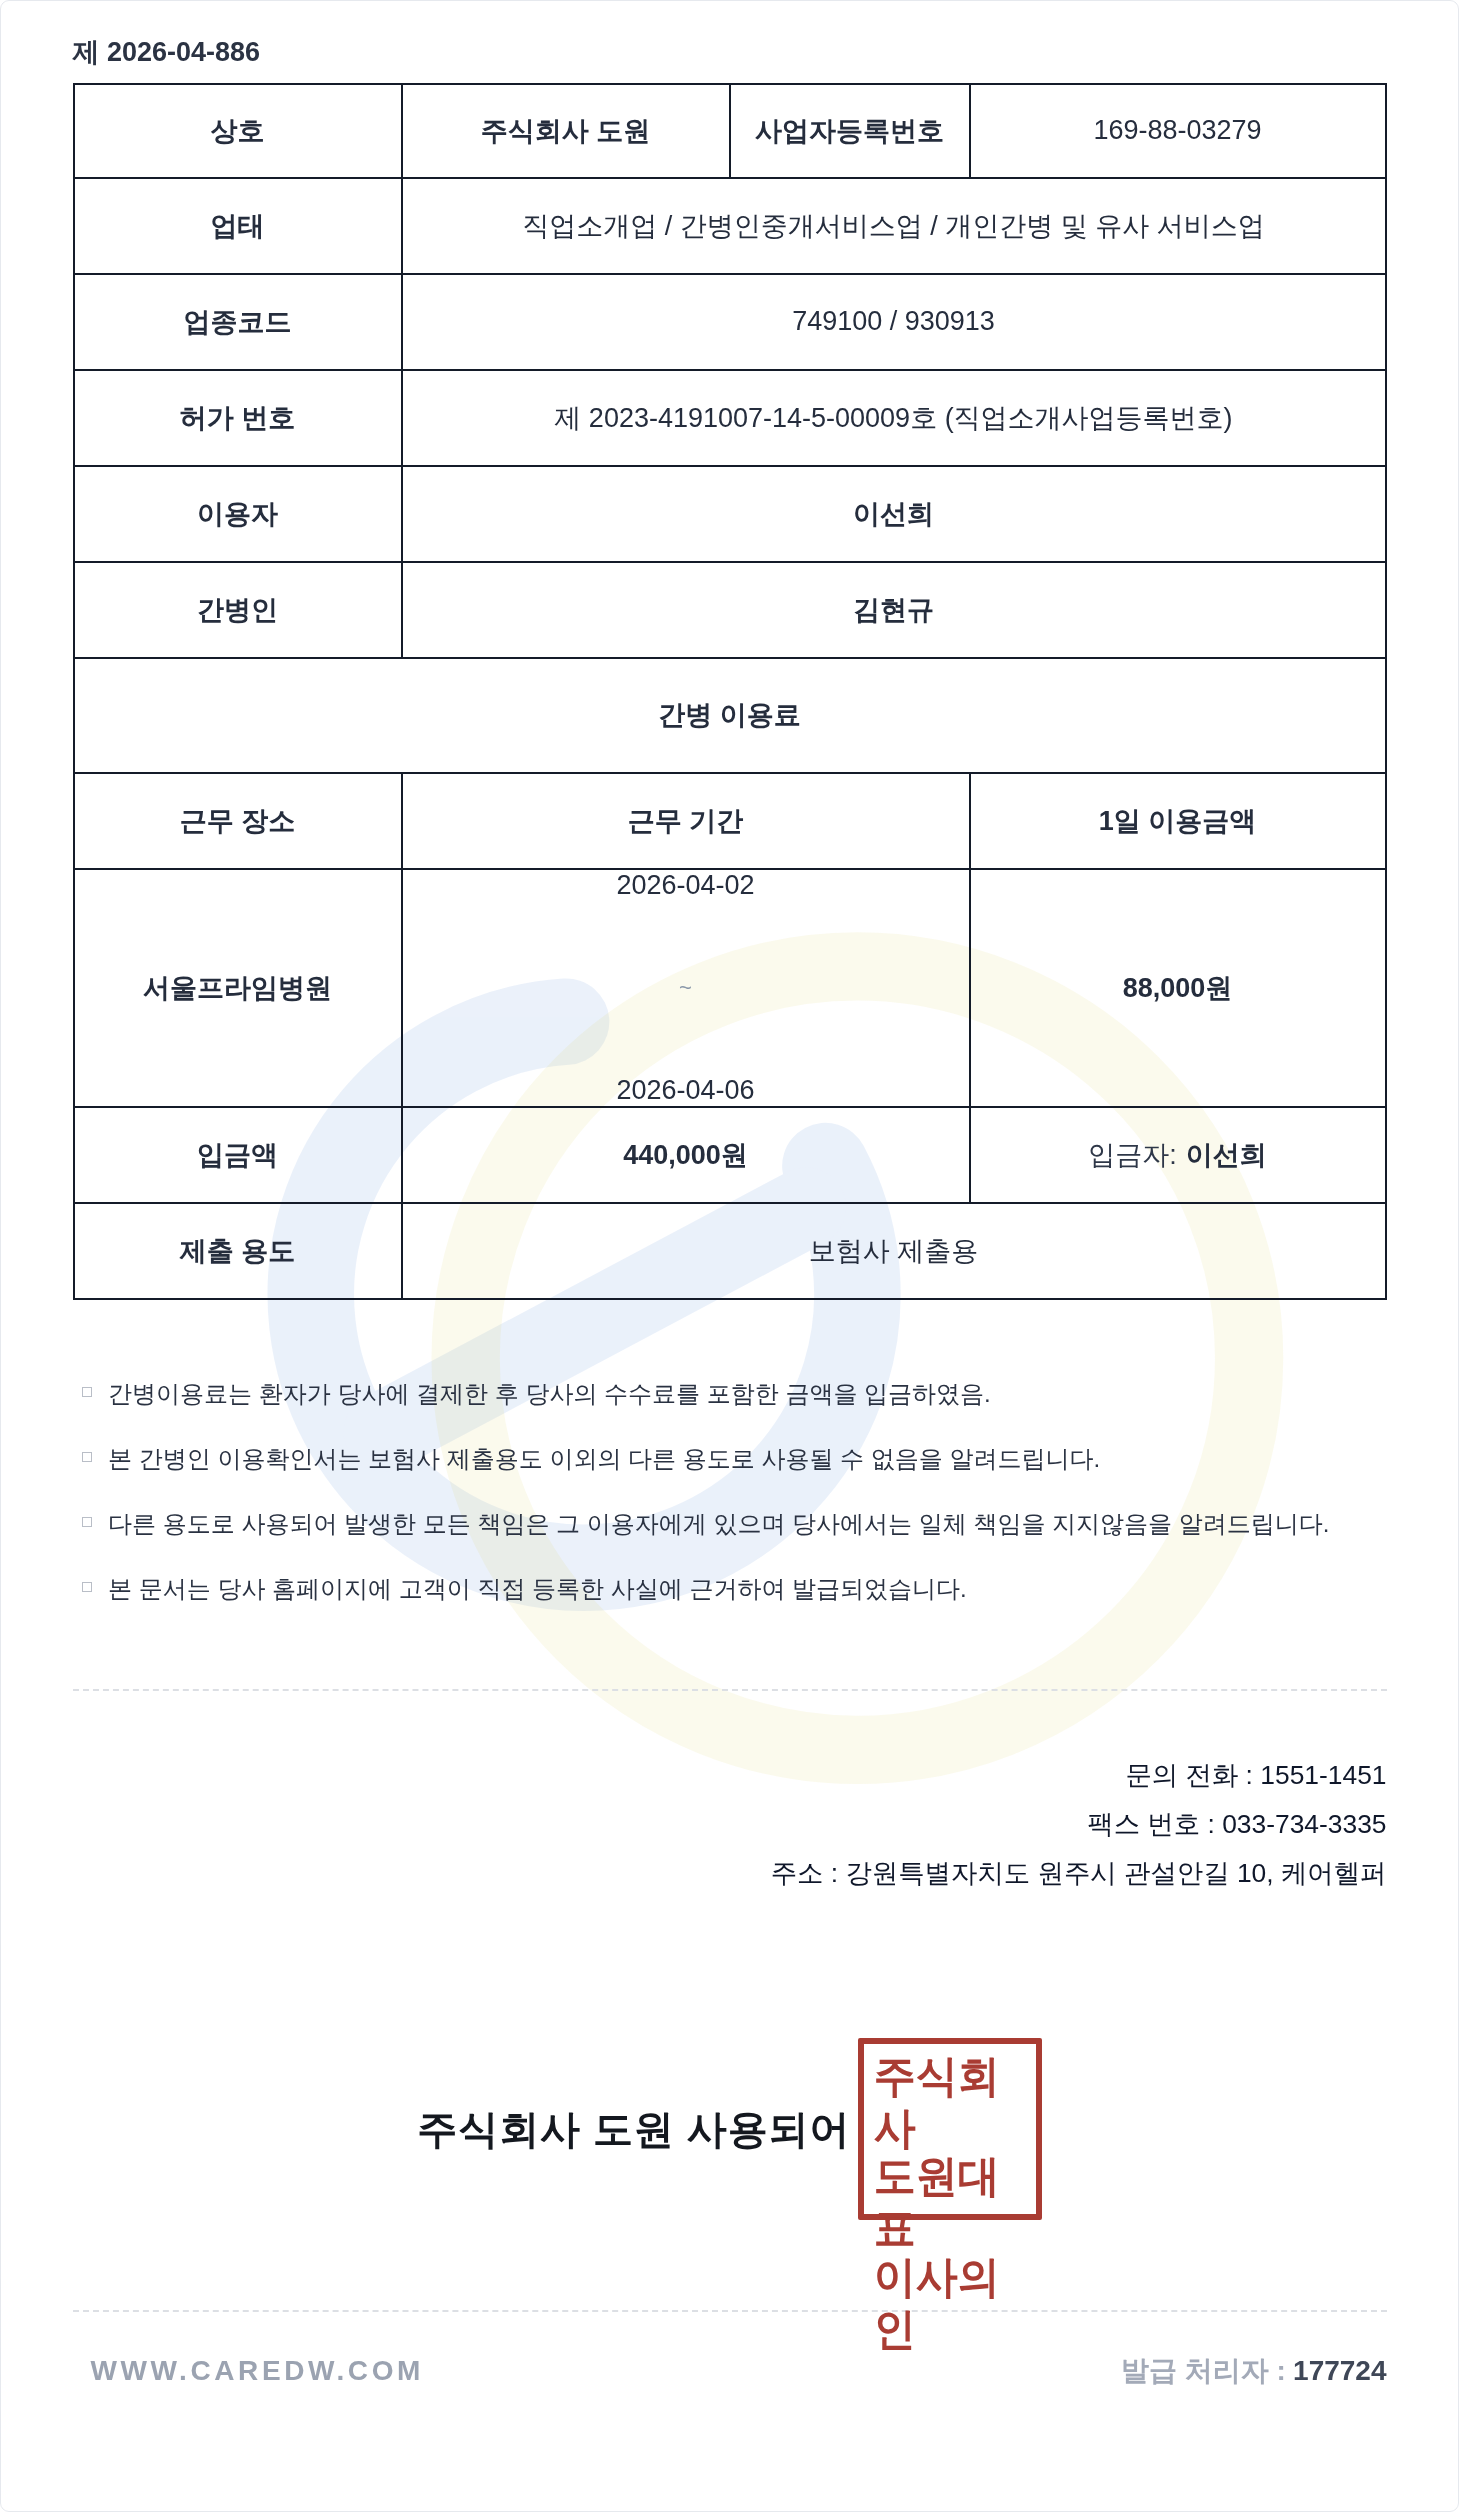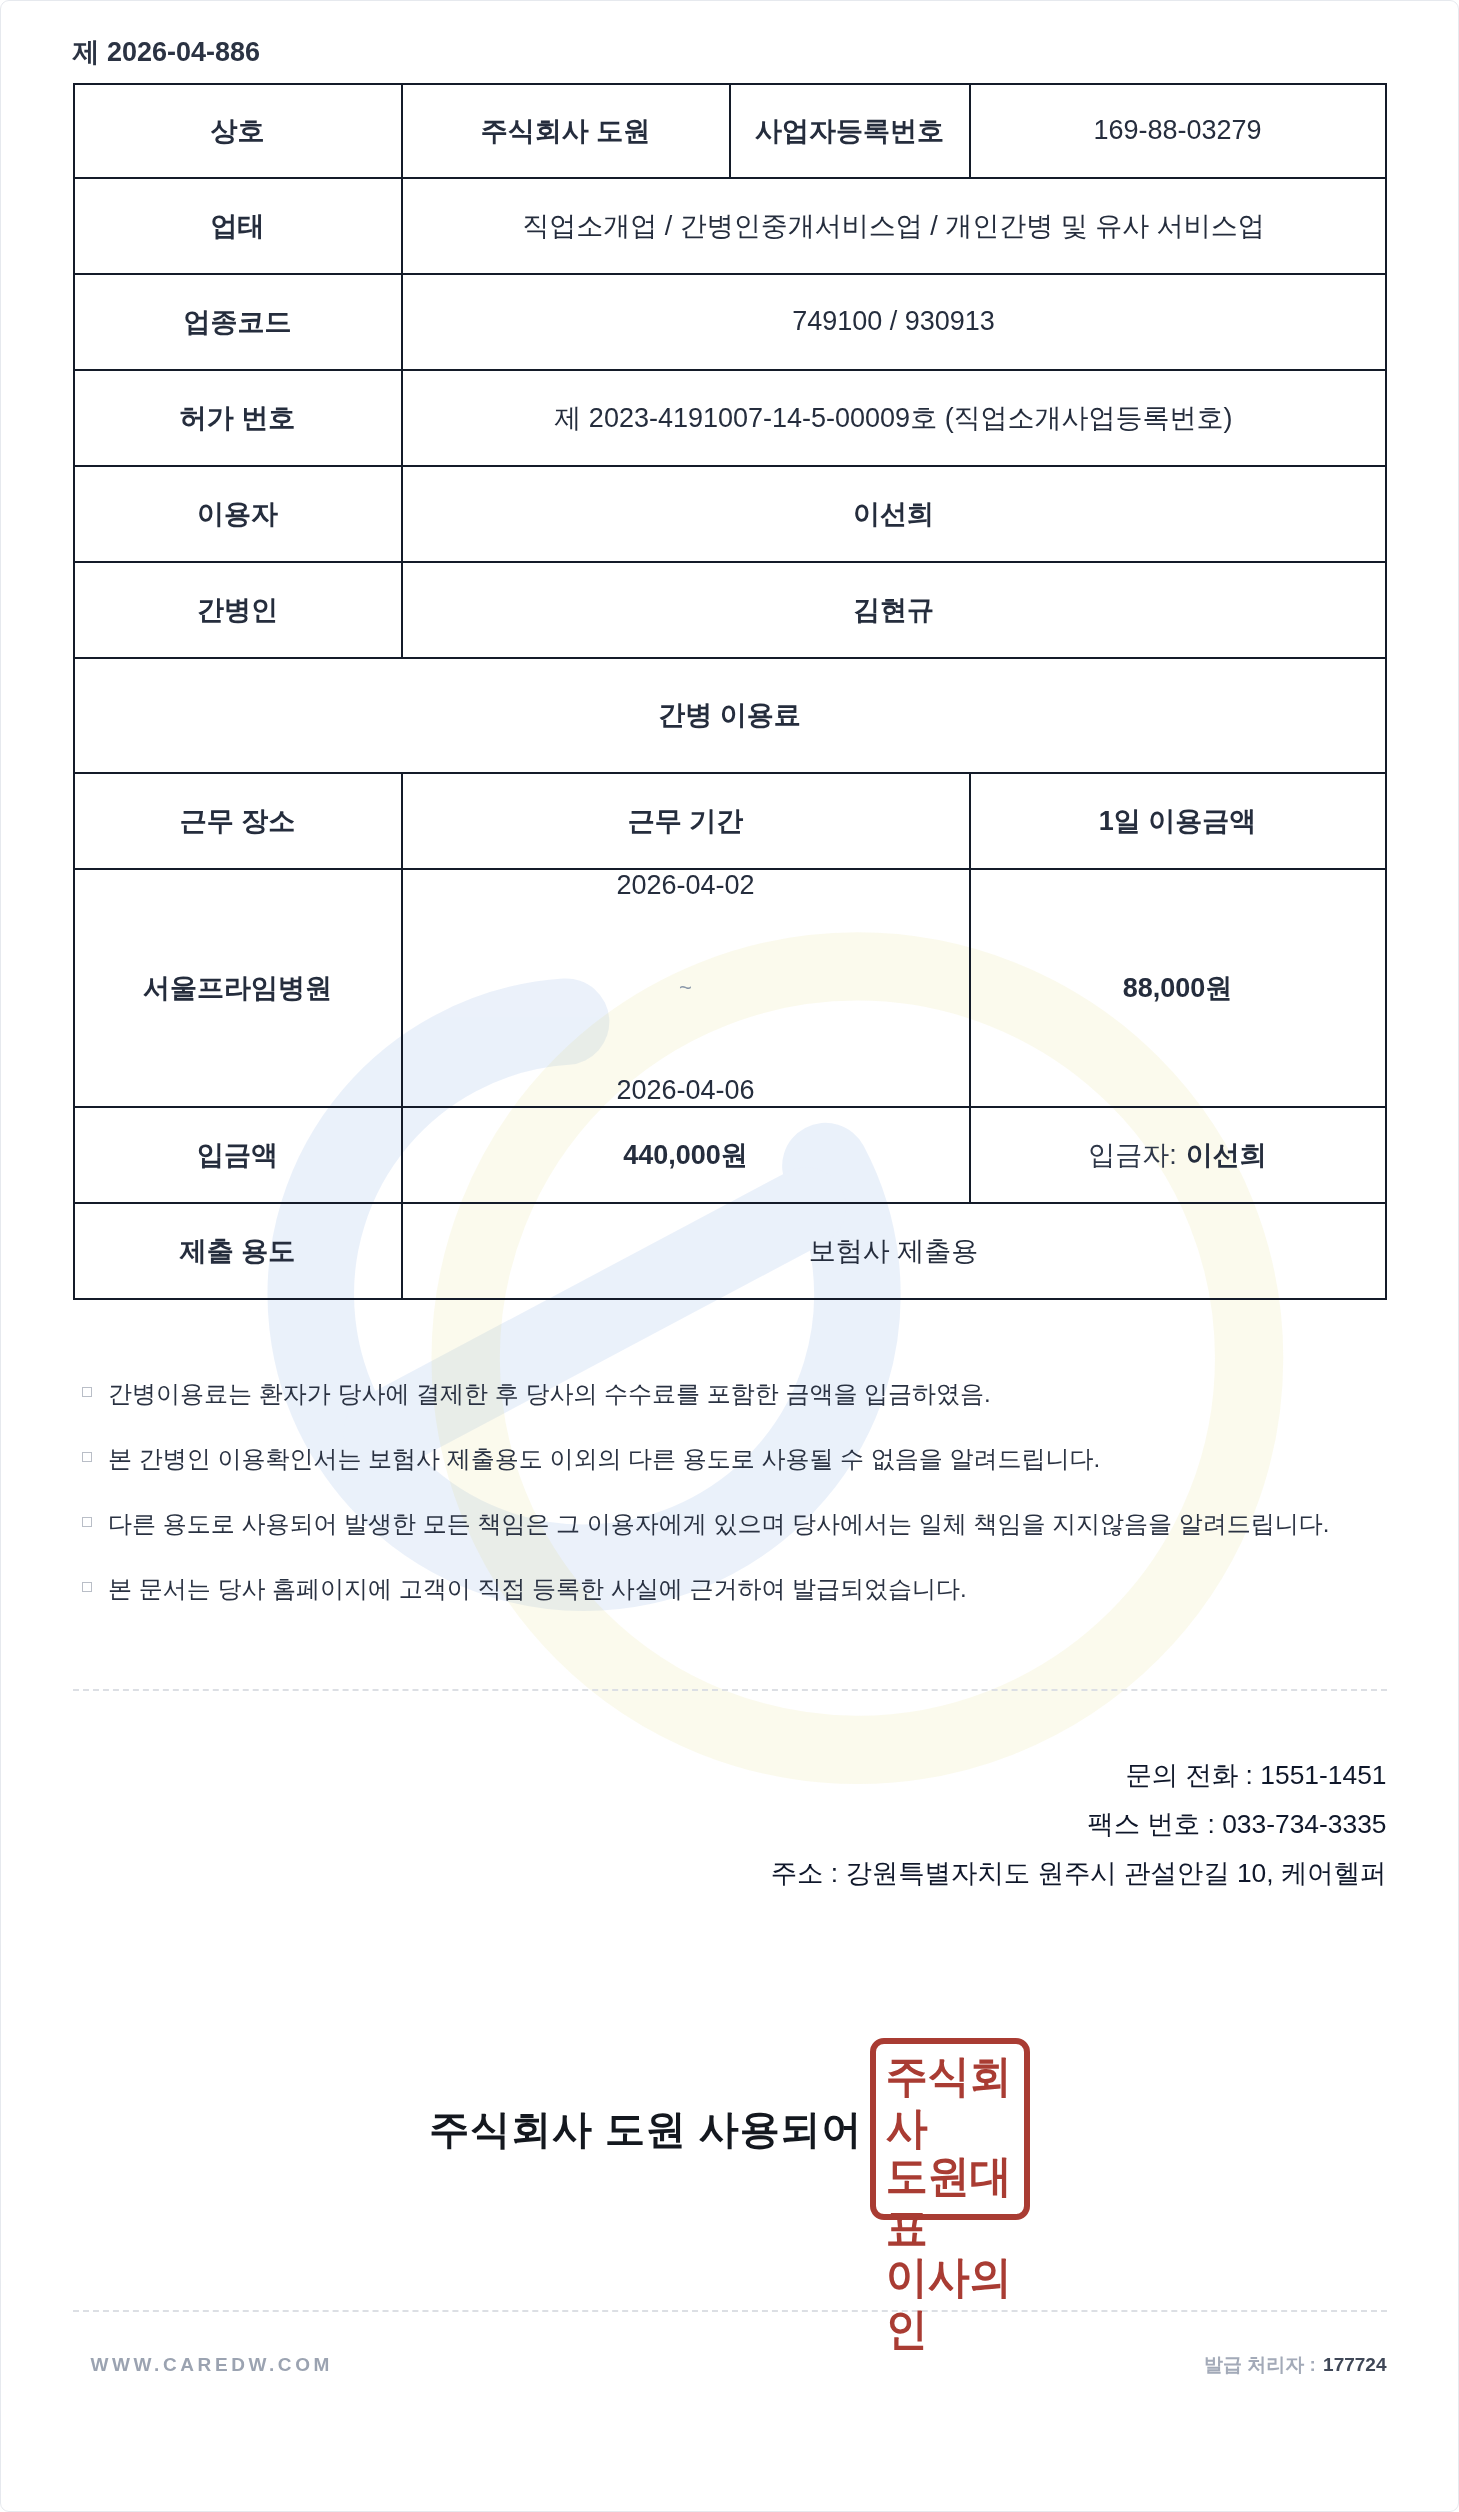--- a/index.html
+++ b/index.html
@@ -82,36 +82,36 @@
   }
   
   .signature{
     margin-top:135px;
     display:flex;align-items:center;justify-content:center;
     gap:7.3px;height:193px;
   }
   .sig-text{font-size:40px;font-weight:700;color:#14181f;letter-spacing:0.9px;}
   .stamp{
     box-sizing:border-box;
-    width:160px;height:182px;
+    width:184px;height:182px;
     border:6.4px solid #a93c33;
-    border-radius:14px;
+    border-radius:2px;
     padding:7.3px 10px;
     display:flex;flex-direction:column;justify-content:space-between;
   }
   .stamp-row{
     display:flex;justify-content:space-between;
     font-size:42px;font-weight:800;color:#a93c33;
     line-height:1.2;transform:scaleY(1.04);
   }
   
   .footer{
     width:1314px;margin:40px auto 7px auto;
     display:flex;justify-content:space-between;align-items:center;
-    font-size:19px;
+    font-size:28px;
   }
   .site{color:#9ba3b1;font-weight:700;letter-spacing:3.6px;padding-left:18px;}
   .issuer-label{color:#a3aab8;font-weight:700;}
   .issuer-value{color:#3f4757;font-weight:600;margin-left:7.3px;}
 </style>
 </head>
 <body>
 
 <div class="page">
 

